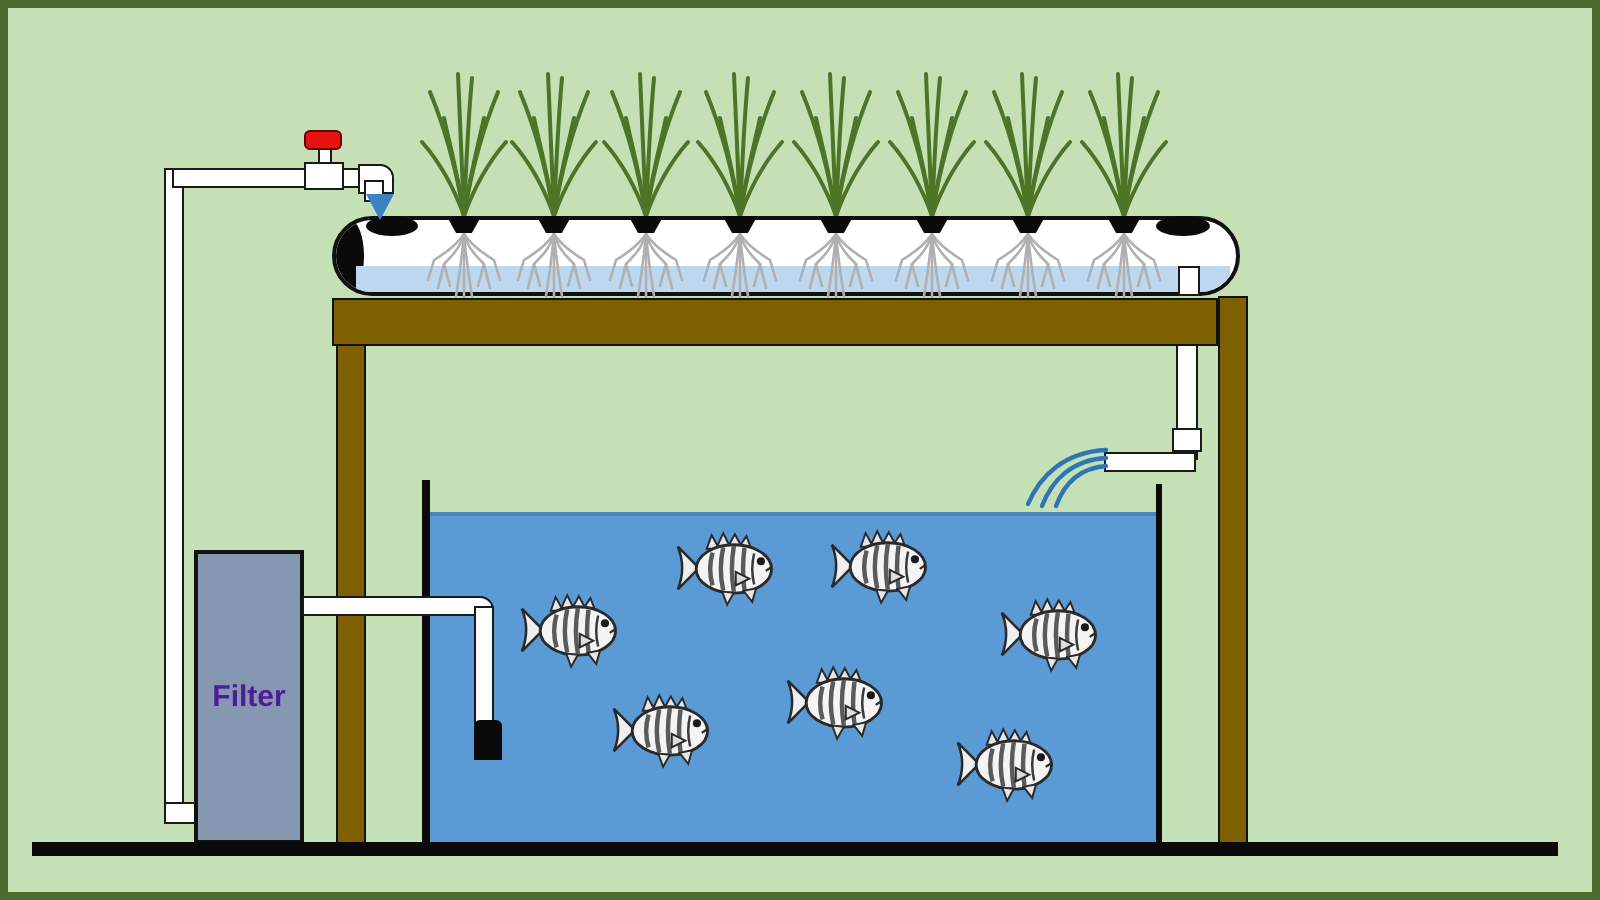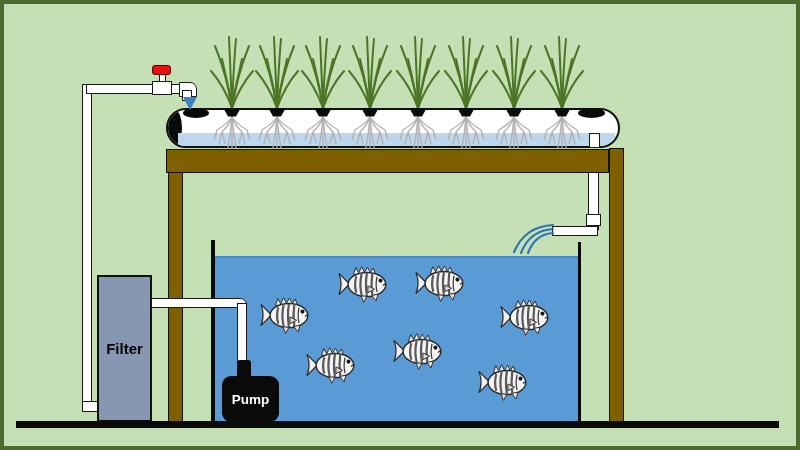--- a/index.html
+++ b/index.html
@@ -19,21 +19,21 @@
   .netpot{position:absolute;width:18px;height:9px;background:#0a0a0a;clip-path:polygon(0 0,100% 0,72% 100%,28% 100%);}
   .plant{color:var(--plant,#4C7527);}
   .roots{color:var(--root,#B0B0B0);}
   
   .tankwall{position:absolute;width:3.5px;background:#0a0a0a;}
   #tank-water{position:absolute;left:214.5px;top:256px;width:363px;height:165px;background:var(--water,#5B9BD5);
     border-top:2px solid #4a86bd;box-sizing:border-box;}
   
   #filter-box{position:absolute;left:97px;top:275px;width:55px;height:147px;background:var(--filter,#8697B1);
     border:2px solid #111;box-sizing:border-box;display:flex;align-items:center;justify-content:center;}
-  #filter-box span{color:#000000;font-weight:bold;font-size:15px;}
+  #filter-box span{color:#4c1d95;font-weight:bold;font-size:15px;}
   #pump-body{position:absolute;left:222px;top:376px;width:57px;height:46px;background:var(--pump,#0a0a0a);
     border-radius:9px;display:flex;align-items:center;justify-content:center;}
   #pump-body span{color:#fff;font-weight:bold;font-size:13.5px;}
   #pump-nub{position:absolute;left:237px;top:360px;width:14px;height:20px;background:var(--pump,#0a0a0a);border-radius:3px 3px 0 0;}
   
   #valve-cap{position:absolute;left:152px;top:64.5px;width:19px;height:10.5px;background:var(--valve,#E81111);
     border:1.3px solid #5d0000;border-radius:3px;box-sizing:border-box;}
   #valve-stem{position:absolute;left:158.5px;top:73.5px;width:7.5px;height:8px;background:#fff;border:1.3px solid #1a1a1a;box-sizing:border-box;}
   #spray{position:absolute;left:183px;top:97px;width:14px;height:13px;background:var(--spray,#3B82C4);
     clip-path:polygon(0 0,100% 0,50% 100%);}
@@ -227,23 +227,20 @@
   <div id="spray"></div>
 
   <div id="filter-box">
     <span>Filter</span>
   </div>
 
   <div class="pipe" style="left:151px;top:297.5px;width:96px;height:10px;border-radius:0 7px 0 0;"></div>
   <div class="pipe" style="left:237.3px;top:303px;width:10.2px;height:59px;"></div>
 
   <div id="pump-nub"></div>
-  <div id="pump-body">
-    <span>Pump</span>
-  </div>
 
   <div class="layer" id="fish-layer">
       <div class="abs fish" style="left: 258px; top: 293px;">
         <svg width="58" height="44">
           <use href="#fish-sym"></use>
         </svg>
       </div>
       <div class="abs fish" style="left: 336px; top: 262px;">
         <svg width="58" height="44">
           <use href="#fish-sym"></use>

